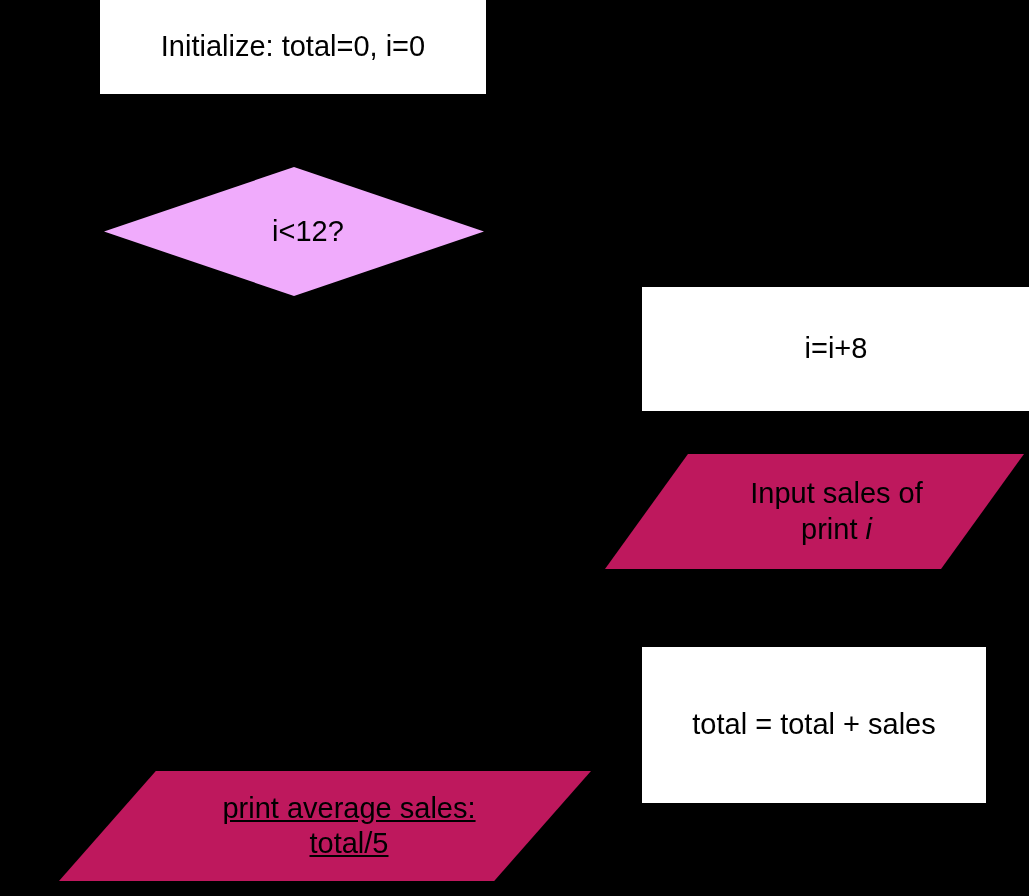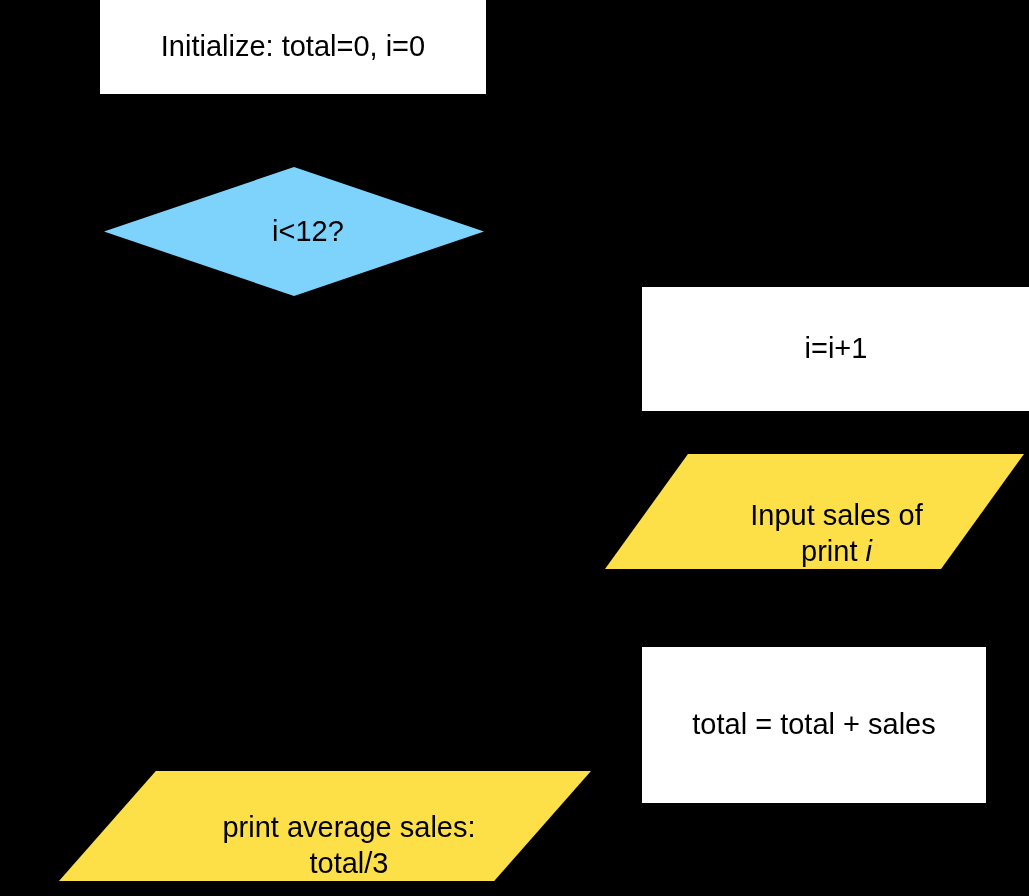--- a/index.html
+++ b/index.html
@@ -30,31 +30,30 @@
     display: block;
     width: 100%;
     padding: 0 10px;
     box-sizing: border-box;
   }
   
   .rect { }
 
   
   .diamond {
-    background: #7dd3fc;
+    background: #f0abfc;
     -webkit-clip-path: polygon(50% 0%, 100% 50%, 50% 100%, 0% 50%);
     clip-path: polygon(50% 0%, 100% 50%, 50% 100%, 0% 50%);
   }
 
   
   .parallelogram {
-    background: #fde047;
+    background: #be185d;
     -webkit-clip-path: polygon(var(--skew) 0%, 100% 0%, calc(100% - var(--skew)) 100%, 0% 100%);
     clip-path: polygon(var(--skew) 0%, 100% 0%, calc(100% - var(--skew)) 100%, 0% 100%);
-    align-items: flex-end;
   }
 
   
   #node-initialize {
     left: 100px; top: 0px; width: 386px; height: 94px;
     font-size: 29px;
   }
   #node-condition {
     left: 104px; top: 167px; width: 380px; height: 129px;
     font-size: 29px;
@@ -78,51 +77,52 @@
     left: 642px; top: 647px; width: 344px; height: 156px;
     font-size: 29px;
   }
   #node-print-average {
     left: 59px; top: 771px; width: 532px; height: 110px;
     --skew: 18.2%;
     font-size: 29px;
   }
   #node-print-average .label {
     transform: translateX(24px);
+    text-decoration: underline;
   }
   .italic { font-style: italic; }
 </style>
 </head>
 <body>
 
 <div id="canvas">
 
   <div class="node rect" id="node-initialize">
     <span class="label">Initialize: total=0, i=0</span>
   </div>
 
   <div class="node diamond" id="node-condition">
     <span class="label">i&lt;12?</span>
   </div>
 
   <div class="node rect" id="node-increment">
-    <span class="label">i=i+1</span>
+    <span class="label">i=i+8</span>
   </div>
 
   <div class="node parallelogram" id="node-input-sales">
     <span class="label">
       <span>Input sales of</span><br>
       <span>print </span><span class="italic">i</span>
     </span>
   </div>
 
   <div class="node rect" id="node-accumulate">
     <span class="label">total = total + sales</span>
   </div>
 
   <div class="node parallelogram" id="node-print-average">
     <span class="label">
       <span>print average sales:</span><br>
-      <span>total/3</span>
+      <span>total/5</span>
     </span>
   </div>
 
 </div>
 
 </body></html>

